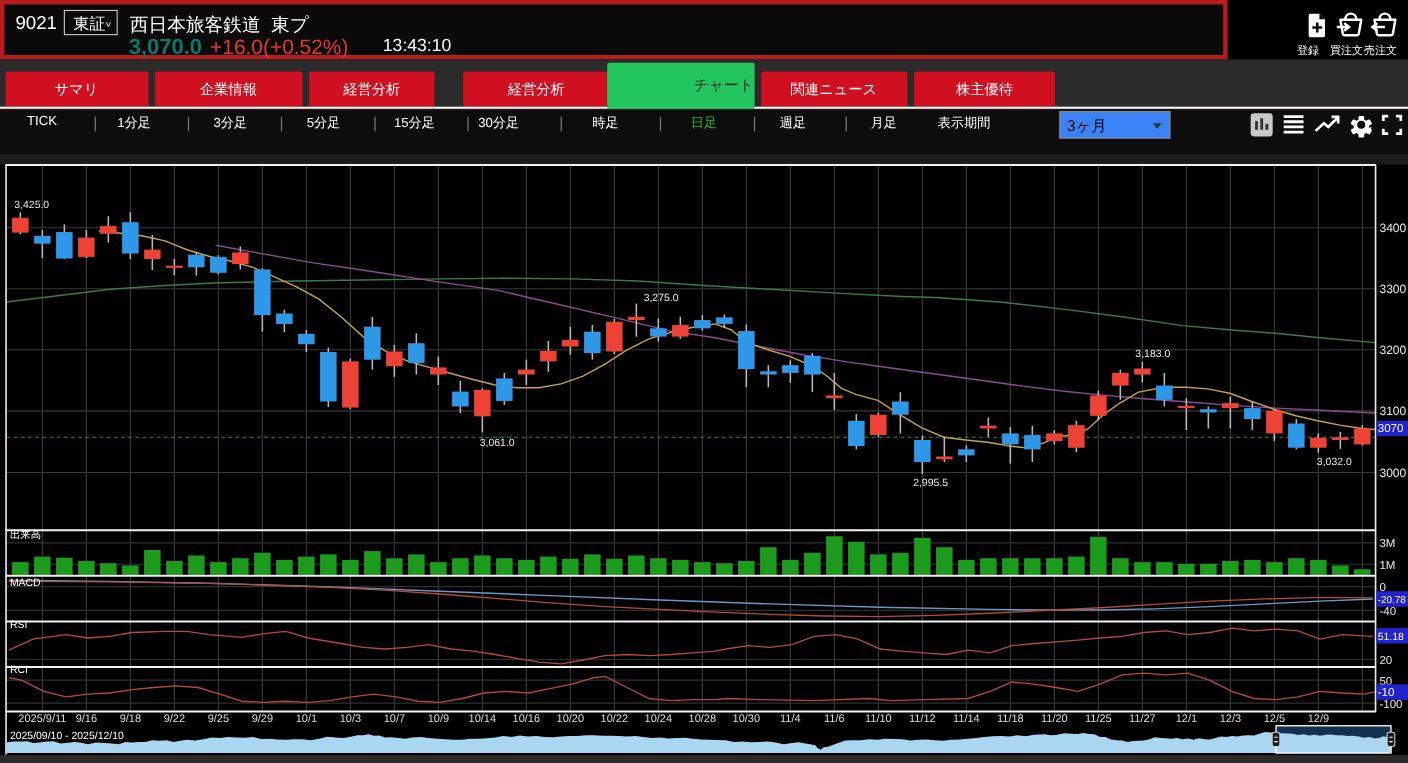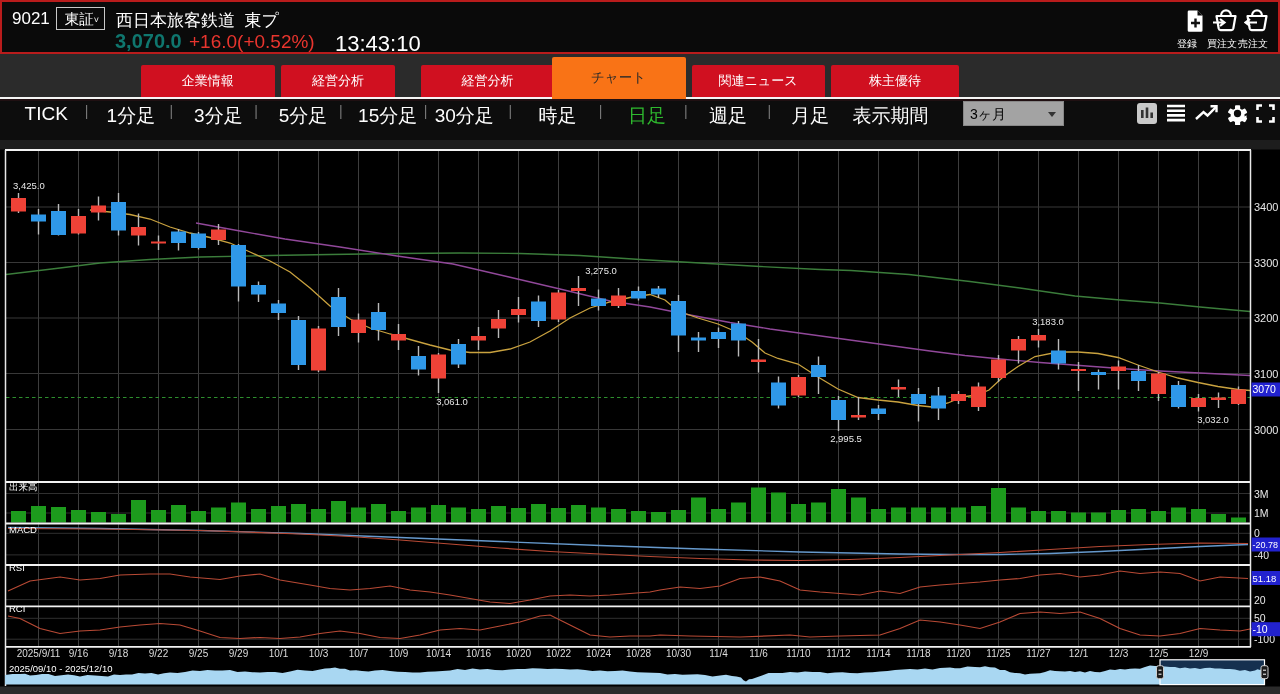--- a/index.html
+++ b/index.html
@@ -1,62 +1,63 @@
 <!DOCTYPE html>
 <html><head><meta charset="utf-8">
 <style>
 *{margin:0;padding:0;box-sizing:border-box}
 html,body{width:1280px;height:694px;background:#000;font-family:"Liberation Sans",sans-serif;overflow:hidden}
 #page{position:relative;width:1280px;height:694px;background:#000}
-.hdr{position:absolute;left:0;top:0;width:1280px;height:54px;background:#0a0a0a;border:2px solid #b91c1c}
+.hdr{position:absolute;left:0;top:0;width:1116px;height:54px;background:#0a0a0a;border:4px solid #b91c1c}
 .tabrow{position:absolute;left:0;top:54px;width:1280px;height:45px;background:#2b2b2b}
 .tab{position:absolute;top:10.5px;height:32.5px;background:#d01020;color:#fff;font-size:13px;
  text-align:center;line-height:32.5px;border-radius:2px 2px 0 0}
-.tabact{position:absolute;left:551.5px;top:3px;width:134px;height:41.5px;background:#f97316;color:#2a2a2a;
- font-size:13.5px;text-align:center;line-height:41.5px;border-radius:2px 2px 0 0;z-index:3}
+.tabact{position:absolute;left:551.5px;top:3px;width:134px;height:41.5px;background:#22c55e;color:#2a2a2a;
+ font-size:13.5px;text-align:right;line-height:41.5px;border-radius:2px 2px 0 0;z-index:3}
 .tabline{position:absolute;left:0;top:97px;width:1280px;height:2px;background:#f5f5f5}
 .tabline2{position:absolute;left:0;top:99px;width:1280px;height:2px;background:#201012}
 .toolrow{position:absolute;left:0;top:101px;width:1280px;height:39px;background:#0d0d0d}
-.tbi,.tbsep,.tbg{position:absolute;top:2px;font-size:19px;color:#fff;white-space:nowrap}
+.tbi,.tbsep,.tbg{position:absolute;top:2px;font-size:12px;color:#fff;white-space:nowrap}
 .tbsep{color:#777;font-size:14px}
 .tbg{color:#2eb82e}
-.ddl{position:absolute;left:963px;top:0px;width:101px;height:25px;background:#a3a3a3;border:1px solid #888;
+.ddl{position:absolute;left:963px;top:0px;width:101px;height:25px;background:#3b82f6;border:1px solid #888;
  font-size:14px;color:#000;padding:3px 6px;line-height:18px}
 .ddl:after{content:"";position:absolute;right:7px;top:10px;border:4px solid transparent;border-top:5px solid #333}
 .ico-lbl{position:absolute;top:34.5px;color:#fff;font-size:10px;width:38px;text-align:left}
 </style></head>
 <body>
 <div id="page">
 <div class="hdr">
  <span style="position:absolute;left:10px;top:7px;font-size:17px;color:#fff">9021</span>
  <span style="position:absolute;left:54px;top:5px;width:49px;height:23px;border:1px solid #c8c8c8;color:#fff;font-size:14.5px;text-align:center;padding:2px 0 0 3px">東証<span style="font-size:9px;position:relative;top:-1px">˅</span></span>
  <span style="position:absolute;left:114px;top:7px;font-size:17px;color:#fff">西日本旅客鉄道&nbsp;&nbsp;東プ</span>
  <span style="position:absolute;left:113px;top:28px;font-size:20px;font-weight:bold;color:#0f766e">3,070.0</span>
  <span style="position:absolute;left:187px;top:29px;font-size:19px;font-weight:normal;color:#e8352e">+16.0(+0.52%)</span>
- <span style="position:absolute;left:333px;top:29px;font-size:22px;color:#fff">13:43:10</span>
+ <span style="position:absolute;left:344px;top:29px;font-size:16px;color:#fff">13:43:10</span>
  <svg width="17" height="24" viewBox="0 0 17 24" style="position:absolute;left:1185px;top:7px">
 <path d="M2 1.5 h8.5 l5 5 v15 a1.3 1.3 0 0 1 -1.3 1.3 h-12.2 a1.3 1.3 0 0 1 -1.3 -1.3 v-18.7 a1.3 1.3 0 0 1 1.3-1.3 z" fill="#fff"></path>
 <path d="M10.5 1.5 l5 5 h-5 z" fill="#0a0a0a"></path>
 <path d="M8.5 9.5 v9 M4 14 h9" stroke="#111" stroke-width="2.4"></path>
 </svg>
  <svg width="26" height="25" viewBox="0 0 26 25" style="position:absolute;left:1211px;top:7px">
 <path d="M8 7 c0-7.5 10-7.5 10 0" stroke="#fff" stroke-width="2.2" fill="none"></path>
 <path d="M3.5 7 h19 l-2.2 12.5 a2 2 0 0 1 -2 1.6 h-10.6 a2 2 0 0 1 -2 -1.6 z" stroke="#fff" stroke-width="2.2" fill="none" stroke-linejoin="round"></path>
 <path d="M0 13.5 h10 M7 10 l4.5 3.5 -4.5 3.5" stroke="#fff" stroke-width="2.2" fill="none"></path>
 </svg>
  <svg width="26" height="25" viewBox="0 0 26 25" style="position:absolute;left:1242px;top:7px">
 <path d="M8 7 c0-7.5 10-7.5 10 0" stroke="#fff" stroke-width="2.2" fill="none"></path>
 <path d="M3.5 7 h19 l-2.2 12.5 a2 2 0 0 1 -2 1.6 h-10.6 a2 2 0 0 1 -2 -1.6 z" stroke="#fff" stroke-width="2.2" fill="none" stroke-linejoin="round"></path>
 <path d="M13 13.5 h-10 M6 10 l-4.5 3.5 4.5 3.5" stroke="#fff" stroke-width="2.2" fill="none"></path>
 </svg>
  <div class="ico-lbl" style="left:1175px">登録</div>
  <div class="ico-lbl" style="left:1205px">買注文</div>
  <div class="ico-lbl" style="left:1236px">売注文</div>
 </div>
 <div class="tabrow">
+      <div class="tab" style="left:4.5px;width:130px">サマリ</div>
       <div class="tab" style="left:141px;width:133.5px">企業情報</div>
       <div class="tab" style="left:281px;width:114px">経営分析</div>
       <div class="tab" style="left:421px;width:133px">経営分析</div>
       <div class="tab" style="left:691.5px;width:133px">関連ニュース</div>
       <div class="tab" style="left:831px;width:128px">株主優待</div>
       <div class="tabact">チャート</div>
     </div>
 <div class="tabline"></div>
 <div class="tabline2"></div>
 <div class="toolrow">

